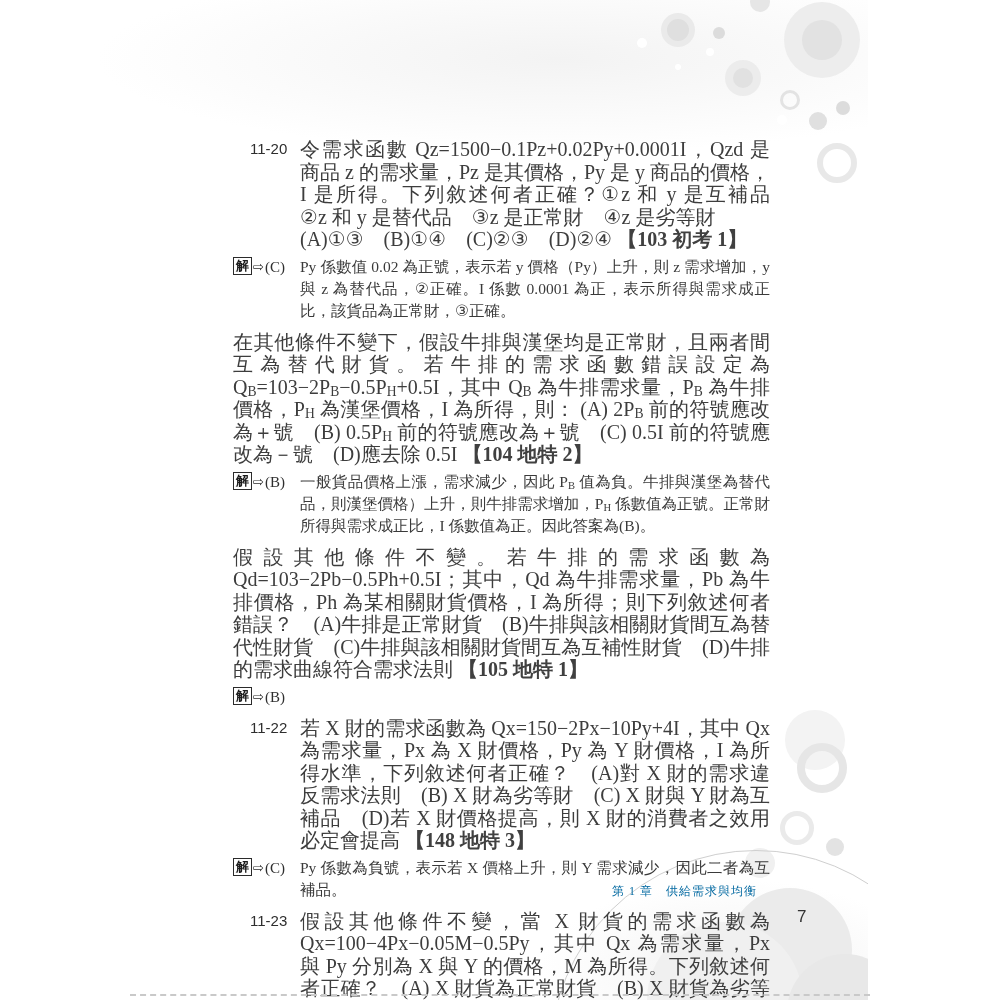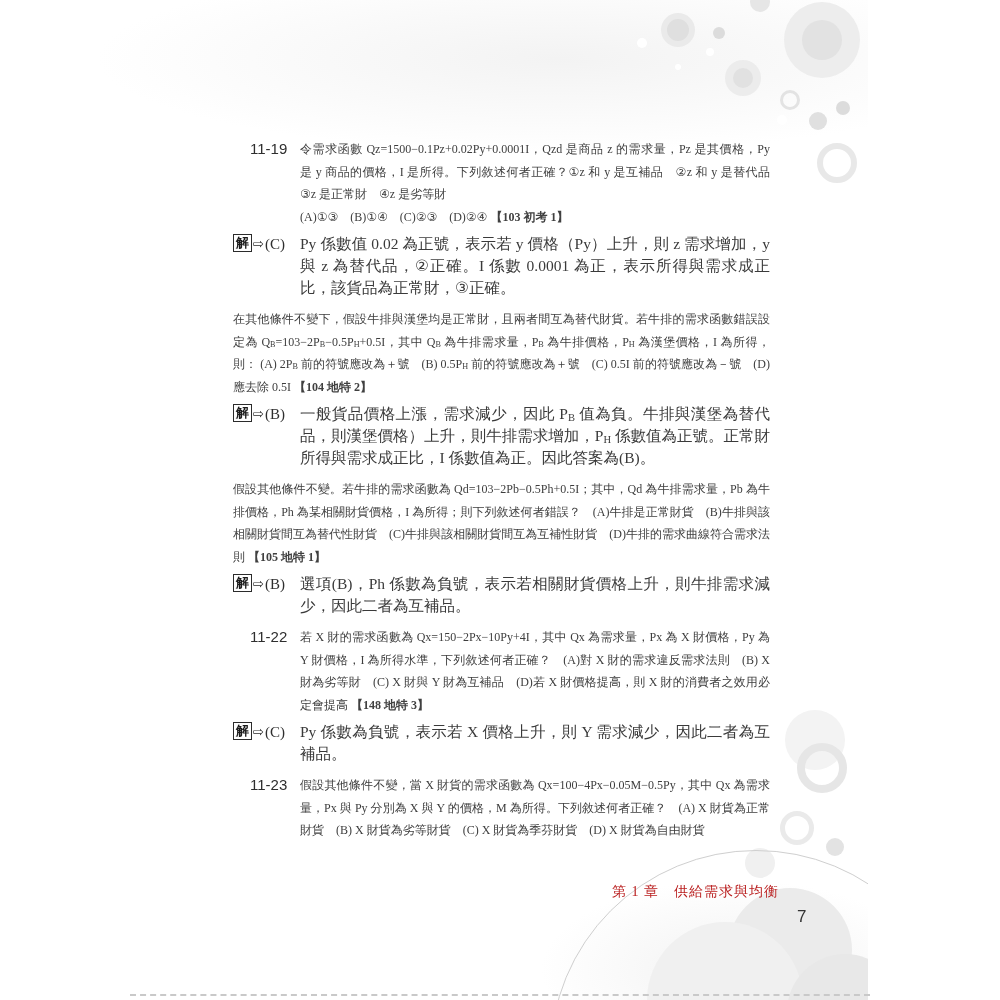--- a/index.html
+++ b/index.html
@@ -21,36 +21,36 @@
     background:radial-gradient(ellipse 260px 120px at 60% 70%, #f2f2f2 0%, #ffffff 75%);
   }
   
   .content{position:absolute;left:233px;top:138px;width:537px;z-index:2;}
   .q{display:flex;margin-bottom:5px;}
   .qnum{
     flex:none;width:67px;padding-left:17px;box-sizing:border-box;
     font-family:"Liberation Sans","DejaVu Sans",sans-serif;
     font-size:15px;line-height:22.5px;color:#2e2e2e;
   }
-  .qbody{flex:1;font-size:12px;line-height:22.5px;text-align:justify;}
+  .qbody{flex:1;font-size:20px;line-height:22.5px;text-align:justify;}
   .s{display:flex;margin-bottom:9px;}
   .smark{flex:none;width:67px;display:flex;align-items:flex-start;padding-top:1px;}
   .sbox{
     border:1px solid #2b2b2b;font-size:13px;font-weight:bold;line-height:16px;
     padding:0 2px;color:#1c1c1c;
   }
   .sarrow{font-family:"DejaVu Sans",sans-serif;font-size:13px;line-height:19px;color:#2b2b2b;margin:0 1px;}
   .sans{font-size:15px;line-height:21px;color:#2e2e2e;}
   .sbody{flex:1;font-size:15.5px;line-height:22px;text-align:justify;color:#3a3a3a;}
   .qbody b,.sbody b{color:#404040;}
   sub{font-size:0.68em;line-height:0;vertical-align:-0.18em;}
   
   .chapter{
     position:absolute;left:612px;top:883px;z-index:2;
-    font-size:14px;color:#b91c1c;letter-spacing:1px;white-space:nowrap;
+    font-size:12px;color:#0369a1;letter-spacing:1px;white-space:nowrap;
   }
   .pagenum{
     position:absolute;left:797px;top:907px;z-index:2;
     font-family:"Liberation Sans","DejaVu Sans",sans-serif;
     font-size:17px;color:#333;
   }
   .cutline{
     position:absolute;left:130px;top:994px;width:740px;height:0;z-index:3;
     border-top:2px dashed #c9c9c9;
   }
@@ -87,21 +87,21 @@
   <i class="dc" style="left:745px;top:848px;width:30px;height:30px;background:#f0f0f0;"></i>
   <i class="dc" style="left:550px;top:850px;width:410px;height:410px;border:1px solid #cfcfcf;"></i>
   <i class="dc" style="left:728px;top:888px;width:124px;height:124px;background:#ebebeb;"></i>
   <i class="dc" style="left:647px;top:922px;width:156px;height:156px;background:#f0f0f0;"></i>
   <i class="dc" style="left:787px;top:954px;width:116px;height:116px;background:#e8e8e8;"></i>
 </div>
 
 <main class="content">
 
   <section class="q">
-    <div class="qnum">11-19</div>
+    <div class="qnum">11-20</div>
     <div class="qbody">令需求函數 Qz=1500−0.1Pz+0.02Py+0.0001I，Qzd 是商品 z 的需求量，Pz 是其價格，Py 是 y 商品的價格，I 是所得。下列敘述何者正確？①z 和 y 是互補品　②z 和 y 是替代品　③z 是正常財　④z 是劣等財<br>(A)①③　(B)①④　(C)②③　(D)②④ <b>【103 初考 1】</b></div>
   </section>
   <section class="s">
     <div class="smark">
       <span class="sbox">解</span>
       <span class="sarrow">⇨</span>
       <span class="sans">(C)</span>
     </div>
     <div class="sbody">Py 係數值 0.02 為正號，表示若 y 價格（Py）上升，則 z 需求增加，y 與 z 為替代品，②正確。I 係數 0.0001 為正，表示所得與需求成正比，該貨品為正常財，③正確。</div>
   </section>
@@ -120,21 +120,20 @@
 
   <section class="q">
     <div class="qbody">假設其他條件不變。若牛排的需求函數為 Qd=103−2Pb−0.5Ph+0.5I；其中，Qd 為牛排需求量，Pb 為牛排價格，Ph 為某相關財貨價格，I 為所得；則下列敘述何者錯誤？　(A)牛排是正常財貨　(B)牛排與該相關財貨間互為替代性財貨　(C)牛排與該相關財貨間互為互補性財貨　(D)牛排的需求曲線符合需求法則 <b>【105 地特 1】</b></div>
   </section>
   <section class="s">
     <div class="smark">
       <span class="sbox">解</span>
       <span class="sarrow">⇨</span>
       <span class="sans">(B)</span>
     </div>
-    <div class="sbody">選項(B)，Ph 係數為負號，表示若相關財貨價格上升，則牛排需求減少，因此二者為互補品。</div>
   </section>
 
   <section class="q">
     <div class="qnum">11-22</div>
     <div class="qbody">若 X 財的需求函數為 Qx=150−2Px−10Py+4I，其中 Qx 為需求量，Px 為 X 財價格，Py 為 Y 財價格，I 為所得水準，下列敘述何者正確？　(A)對 X 財的需求違反需求法則　(B) X 財為劣等財　(C) X 財與 Y 財為互補品　(D)若 X 財價格提高，則 X 財的消費者之效用必定會提高 <b>【148 地特 3】</b></div>
   </section>
   <section class="s">
     <div class="smark">
       <span class="sbox">解</span>
       <span class="sarrow">⇨</span>

